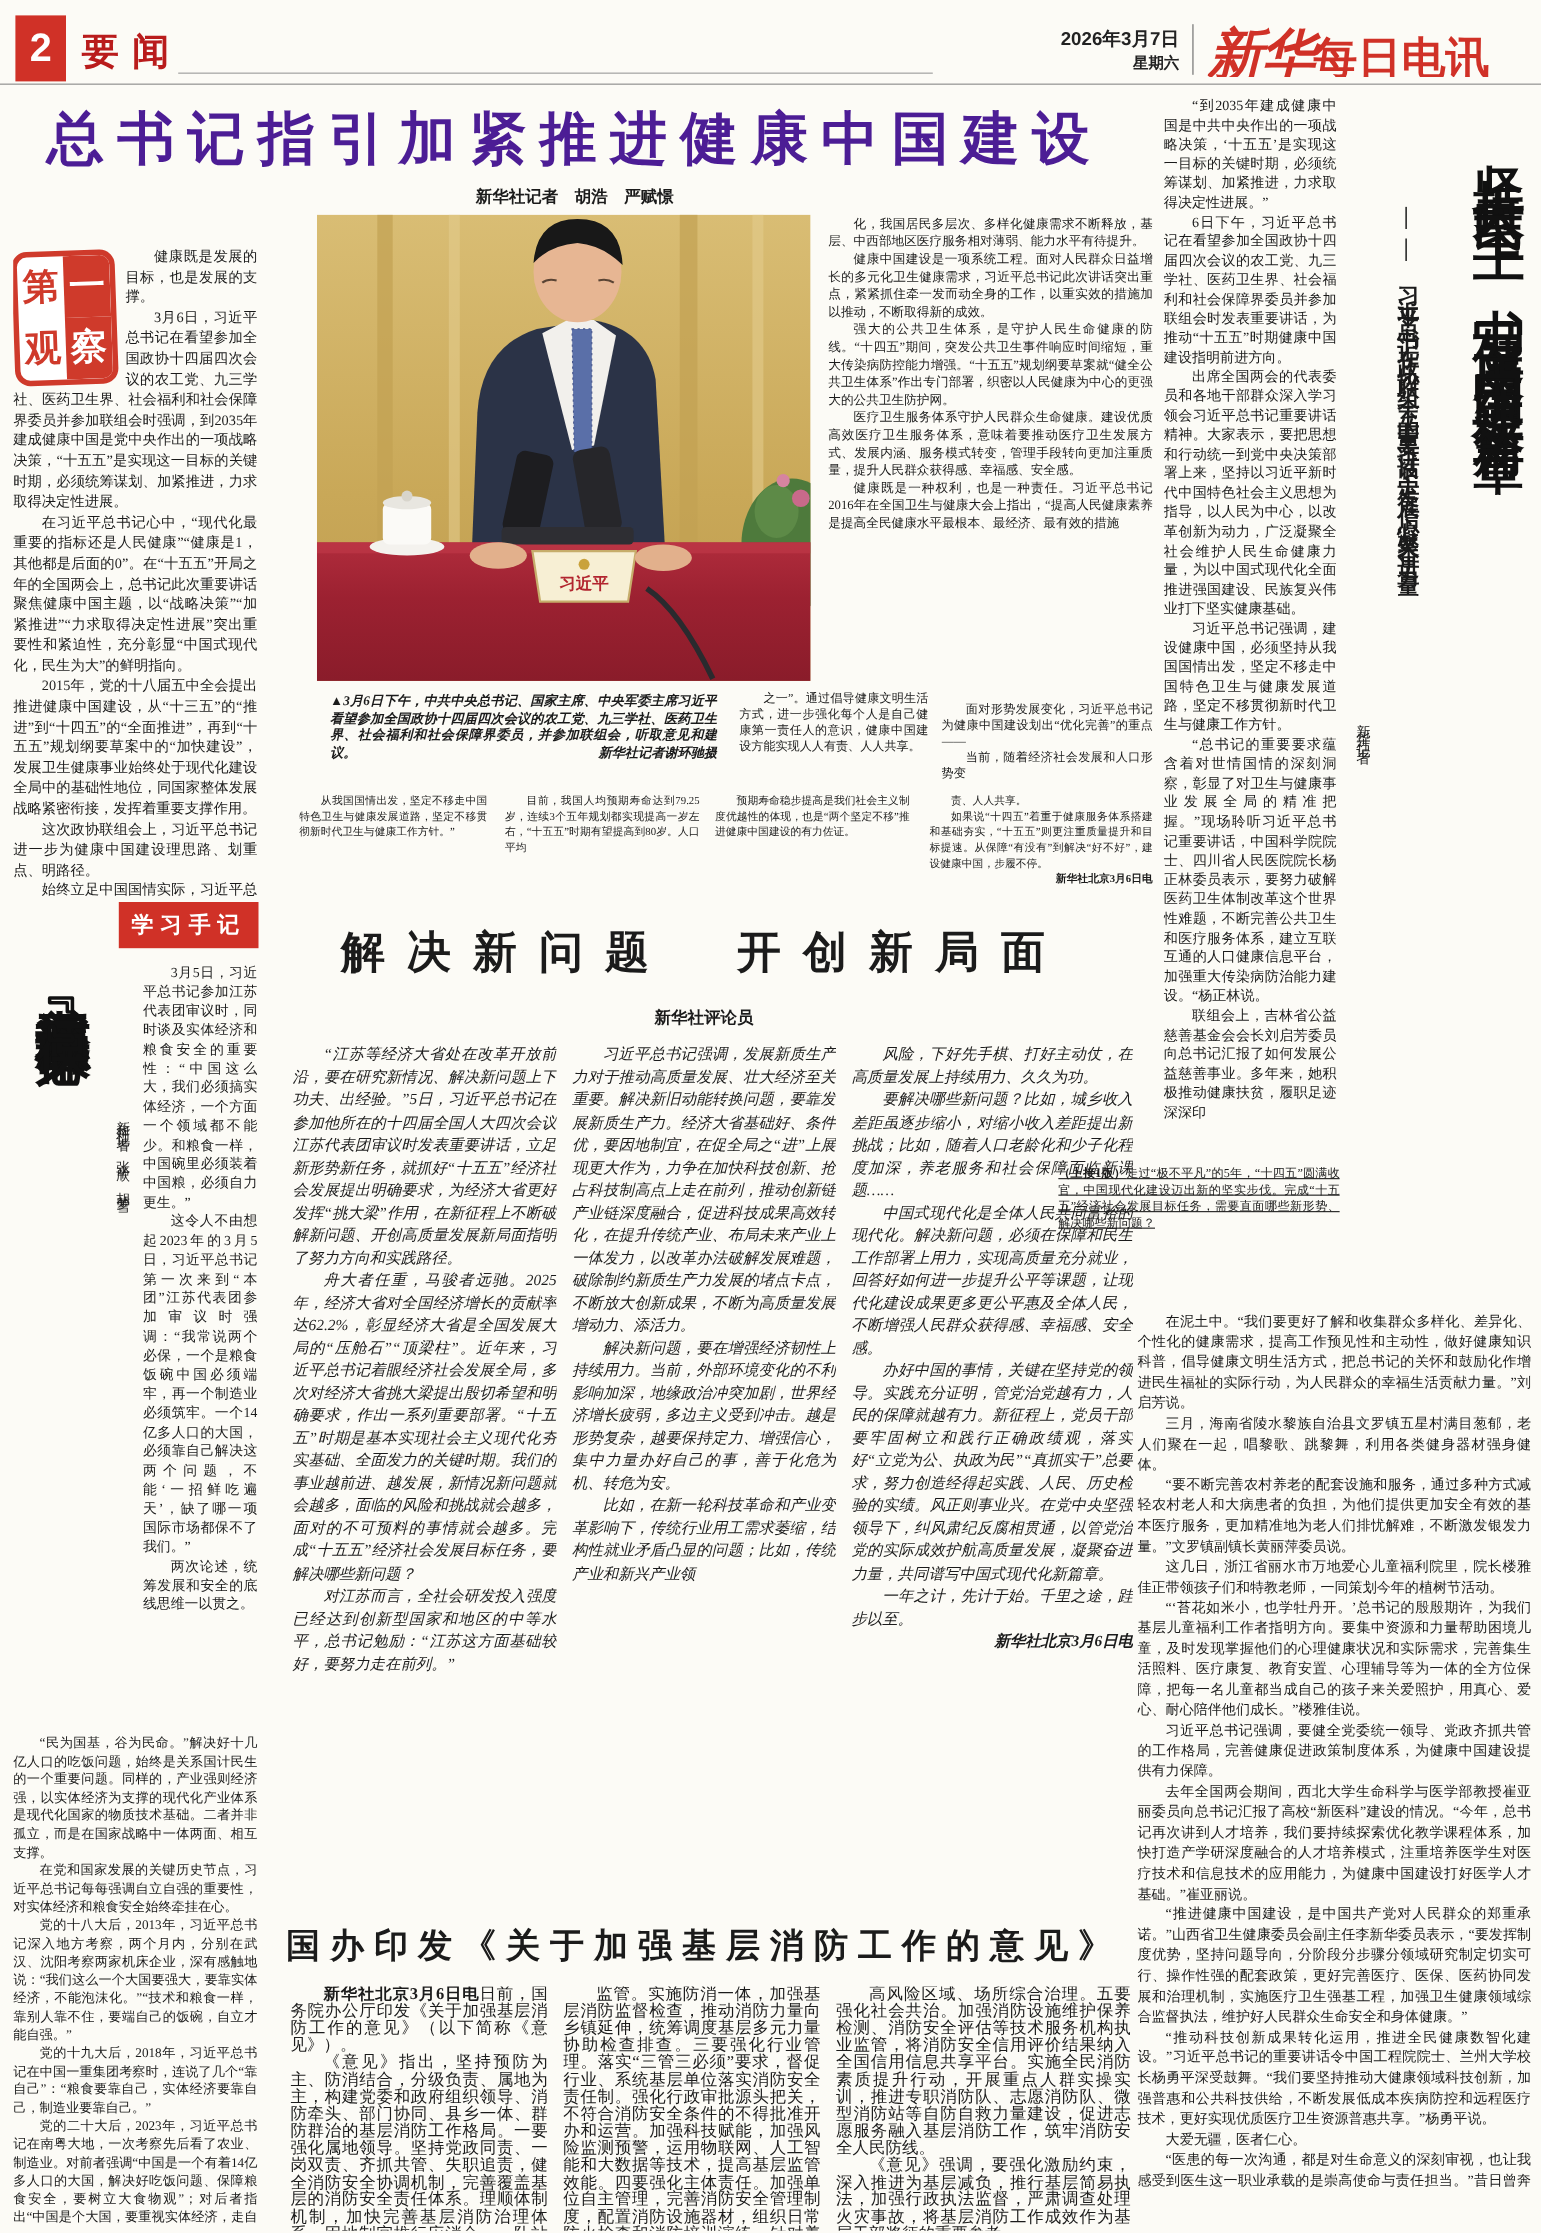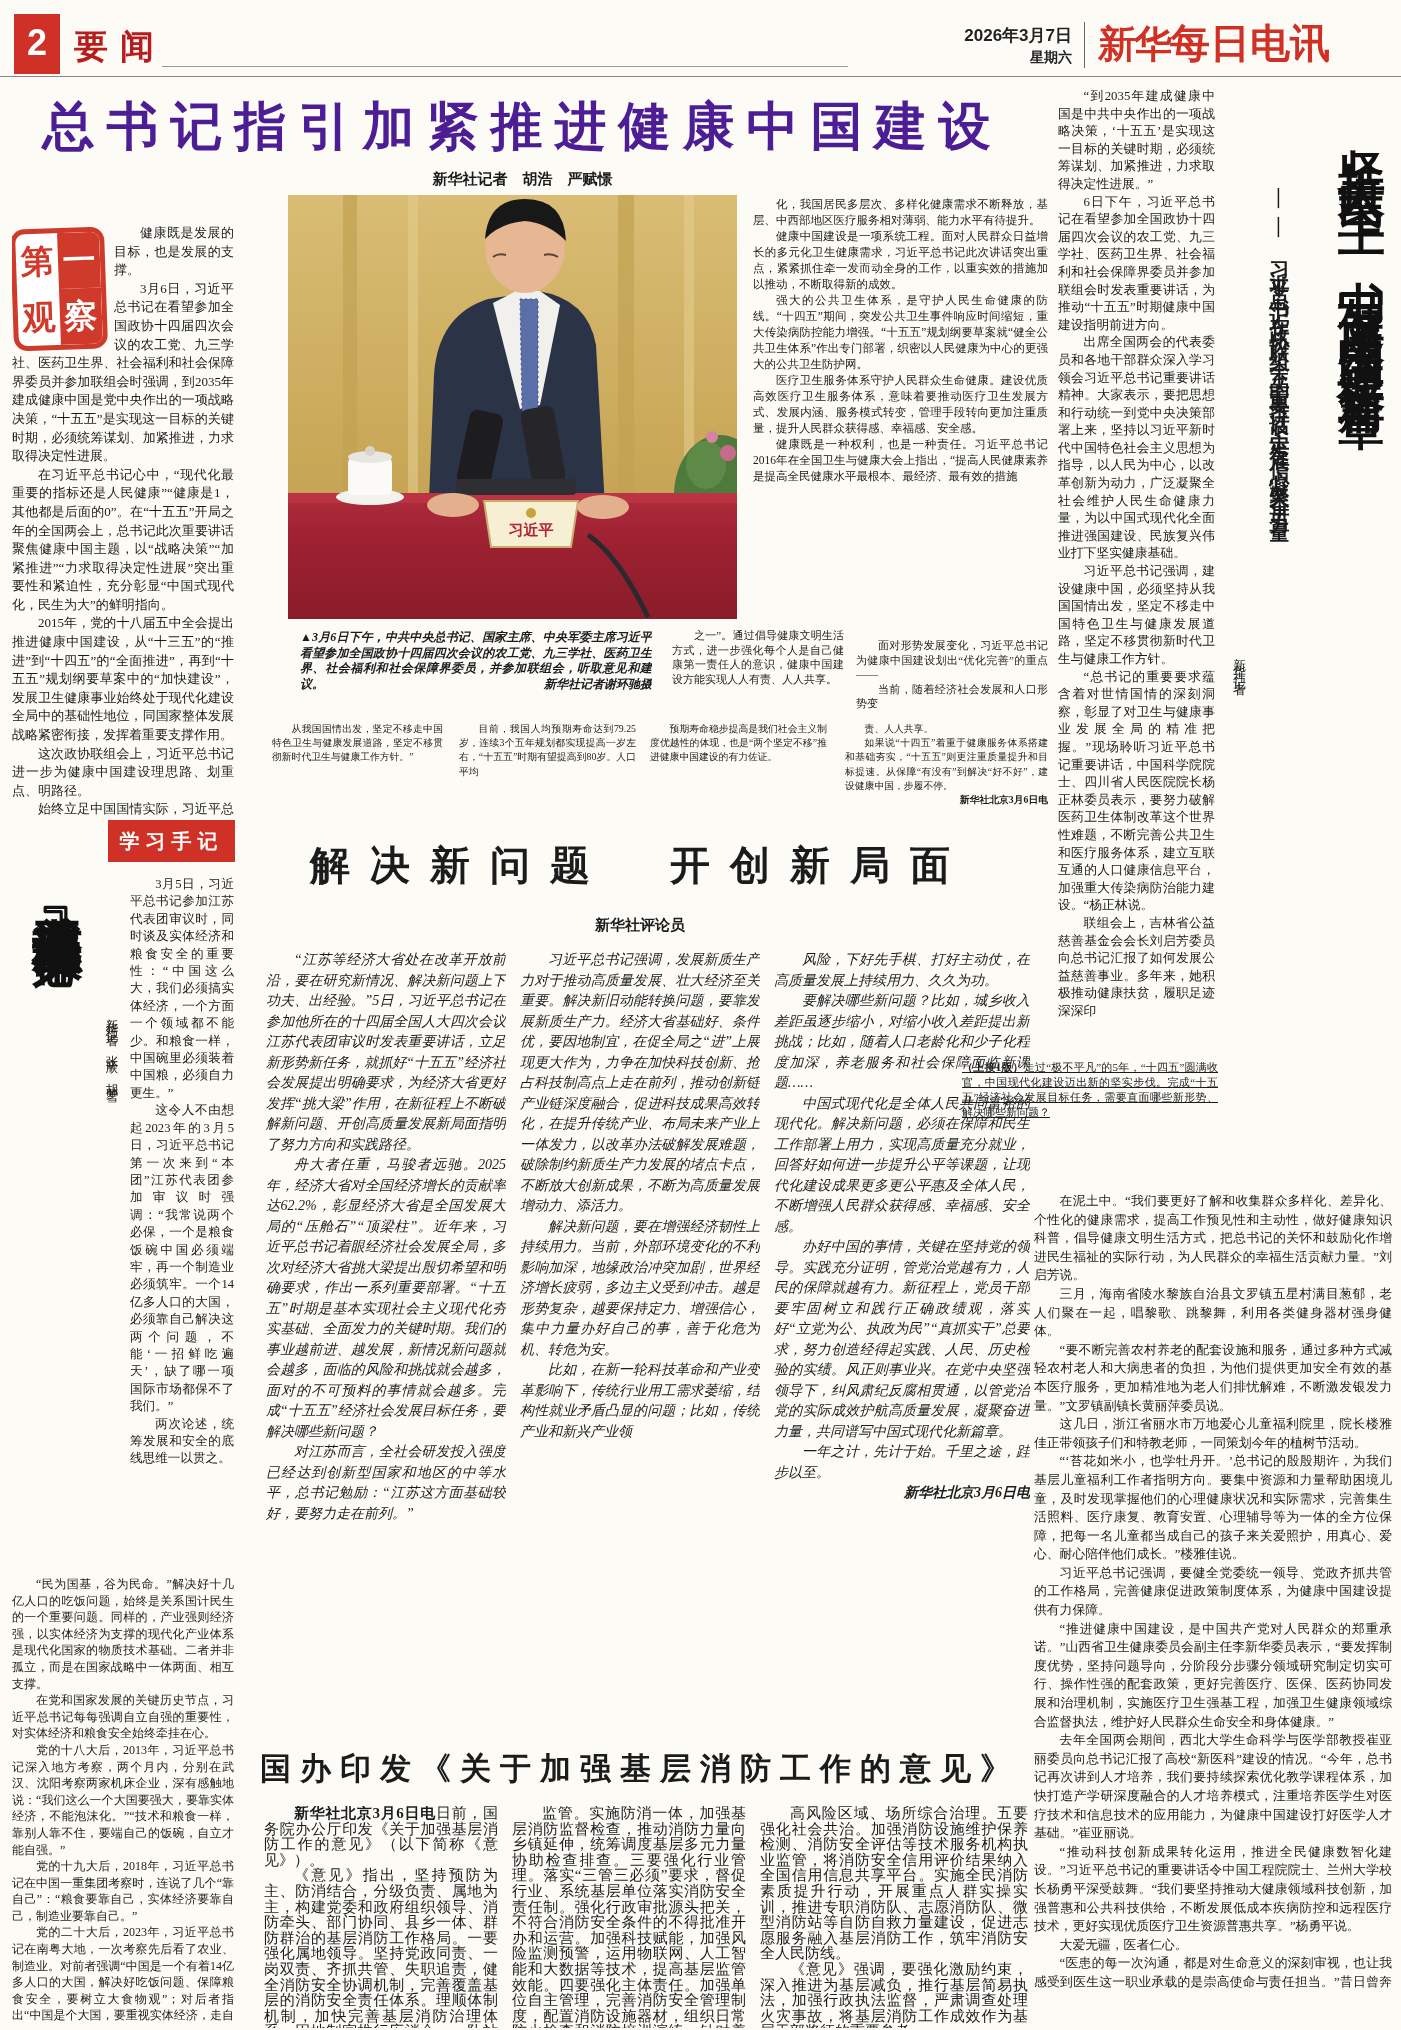--- a/index.html
+++ b/index.html
@@ -10,21 +10,21 @@
   
   .pagenum{left:14px;top:14px;width:46px;height:60px;background:#d03127;color:#fff;
            font-size:36px;font-weight:700;text-align:center;line-height:58px;font-family:"Liberation Sans",sans-serif;}
   .section{left:74px;top:24px;font-size:34px;font-weight:700;letter-spacing:12px;color:#b91c1c;}
   .hrule1{left:162px;top:66px;width:686px;height:1px;background:#9a9a9a;}
   .dateblk{left:900px;top:24px;width:172px;text-align:right;font-family:"Liberation Sans",sans-serif;
            font-weight:700;color:#222;}
   .dateblk .d1{font-size:17px;} .dateblk .d2{font-size:14px;margin-top:2px;}
   .vdiv{left:1084px;top:22px;width:1px;height:46px;background:#666;}
   .masthead{left:1098px;top:16px;width:300px;height:54px;color:#d03127;white-space:nowrap;}
-  .mh-script{font-size:38px;font-weight:900;letter-spacing:-2px;}
+  .mh-script{font-size:50px;font-weight:900;font-style:italic;letter-spacing:-2px;}
   .mh-rest{font-size:40px;font-weight:900;letter-spacing:0px;}
   .hrule2{left:0;top:76px;width:1401px;height:1px;background:#888;}
   
   .mainhead{left:30px;top:92px;width:985px;text-align:center;font-size:52px;font-weight:900;
             letter-spacing:12px;color:#4c1d95;white-space:nowrap;}
   .mainby{left:30px;top:170px;width:985px;text-align:center;font-size:15px;font-weight:700;}
   .colA{left:12px;top:224px;width:222px;height:596px;font-size:13px;line-height:18.6px;}
   .seal{float:left;width:84px;height:112px;border:5px solid #cf3a2b;border-radius:14px;
         margin:4px 8px 4px 0;display:grid;grid-template-columns:1fr 1fr;grid-template-rows:1fr 1fr;
         transform:rotate(-2deg);overflow:hidden;background:#fff;}
@@ -221,22 +221,22 @@
     <p class="p" style="text-indent:0;"><b>（上接1版）</b><span>走过“极不平凡”的5年，“十四五”圆满收官，中国现代化建设迈出新的坚实步伐。完成“十五五”经济社会发展目标任务，需要直面哪些新形势、解决哪些新问题？</span></p>
   </div>
   <div class="abs flowR">
     <div>
         <p class="p">在泥土中。“我们要更好了解和收集群众多样化、差异化、个性化的健康需求，提高工作预见性和主动性，做好健康知识科普，倡导健康文明生活方式，把总书记的关怀和鼓励化作增进民生福祉的实际行动，为人民群众的幸福生活贡献力量。”刘启芳说。</p>
         <p class="p">三月，海南省陵水黎族自治县文罗镇五星村满目葱郁，老人们聚在一起，唱黎歌、跳黎舞，利用各类健身器材强身健体。</p>
         <p class="p">“要不断完善农村养老的配套设施和服务，通过多种方式减轻农村老人和大病患者的负担，为他们提供更加安全有效的基本医疗服务，更加精准地为老人们排忧解难，不断激发银发力量。”文罗镇副镇长黄丽萍委员说。</p>
         <p class="p">这几日，浙江省丽水市万地爱心儿童福利院里，院长楼雅佳正带领孩子们和特教老师，一同策划今年的植树节活动。</p>
         <p class="p">“‘苔花如米小，也学牡丹开。’总书记的殷殷期许，为我们基层儿童福利工作者指明方向。要集中资源和力量帮助困境儿童，及时发现掌握他们的心理健康状况和实际需求，完善集生活照料、医疗康复、教育安置、心理辅导等为一体的全方位保障，把每一名儿童都当成自己的孩子来关爱照护，用真心、爱心、耐心陪伴他们成长。”楼雅佳说。</p>
         <p class="p">习近平总书记强调，要健全党委统一领导、党政齐抓共管的工作格局，完善健康促进政策制度体系，为健康中国建设提供有力保障。</p>
+        <p class="p">去年全国两会期间，西北大学生命科学与医学部教授崔亚丽委员向总书记汇报了高校“新医科”建设的情况。“今年，总书记再次讲到人才培养，我们要持续探索优化教学课程体系，加快打造产学研深度融合的人才培养模式，注重培养医学生对医疗技术和信息技术的应用能力，为健康中国建设打好医学人才基础。”崔亚丽说。</p>
         <p class="p">“推进健康中国建设，是中国共产党对人民群众的郑重承诺。”山西省卫生健康委员会副主任李新华委员表示，“要发挥制度优势，坚持问题导向，分阶段分步骤分领域研究制定切实可行、操作性强的配套政策，更好完善医疗、医保、医药协同发展和治理机制，实施医疗卫生强基工程，加强卫生健康领域综合监督执法，维护好人民群众生命安全和身体健康。”</p>
-        <p class="p">去年全国两会期间，西北大学生命科学与医学部教授崔亚丽委员向总书记汇报了高校“新医科”建设的情况。“今年，总书记再次讲到人才培养，我们要持续探索优化教学课程体系，加快打造产学研深度融合的人才培养模式，注重培养医学生对医疗技术和信息技术的应用能力，为健康中国建设打好医学人才基础。”崔亚丽说。</p>
         <p class="p">“推动科技创新成果转化运用，推进全民健康数智化建设。”习近平总书记的重要讲话令中国工程院院士、兰州大学校长杨勇平深受鼓舞。“我们要坚持推动大健康领域科技创新，加强普惠和公共科技供给，不断发展低成本疾病防控和远程医疗技术，更好实现优质医疗卫生资源普惠共享。”杨勇平说。</p>
         <p class="p">大爱无疆，医者仁心。</p>
         <p class="p">“医患的每一次沟通，都是对生命意义的深刻审视，也让我感受到医生这一职业承载的是崇高使命与责任担当。”昔日曾奔赴武汉抗疫一线，如今坚守重症抢救病区，北京医院重症医学科主任常志刚表示，要按照习近平总书记要求，始终秉持优良医德医风，敢于攻坚克难，甘于奉献付出，努力做医术精湛、患者信任的好医生。</p>
       </div>
 
   </div>
 
   <div class="abs comhead">解决新问题　开创新局面</div>
   <div class="abs comby">新华社评论员</div>
   <div class="abs comcol c1">

